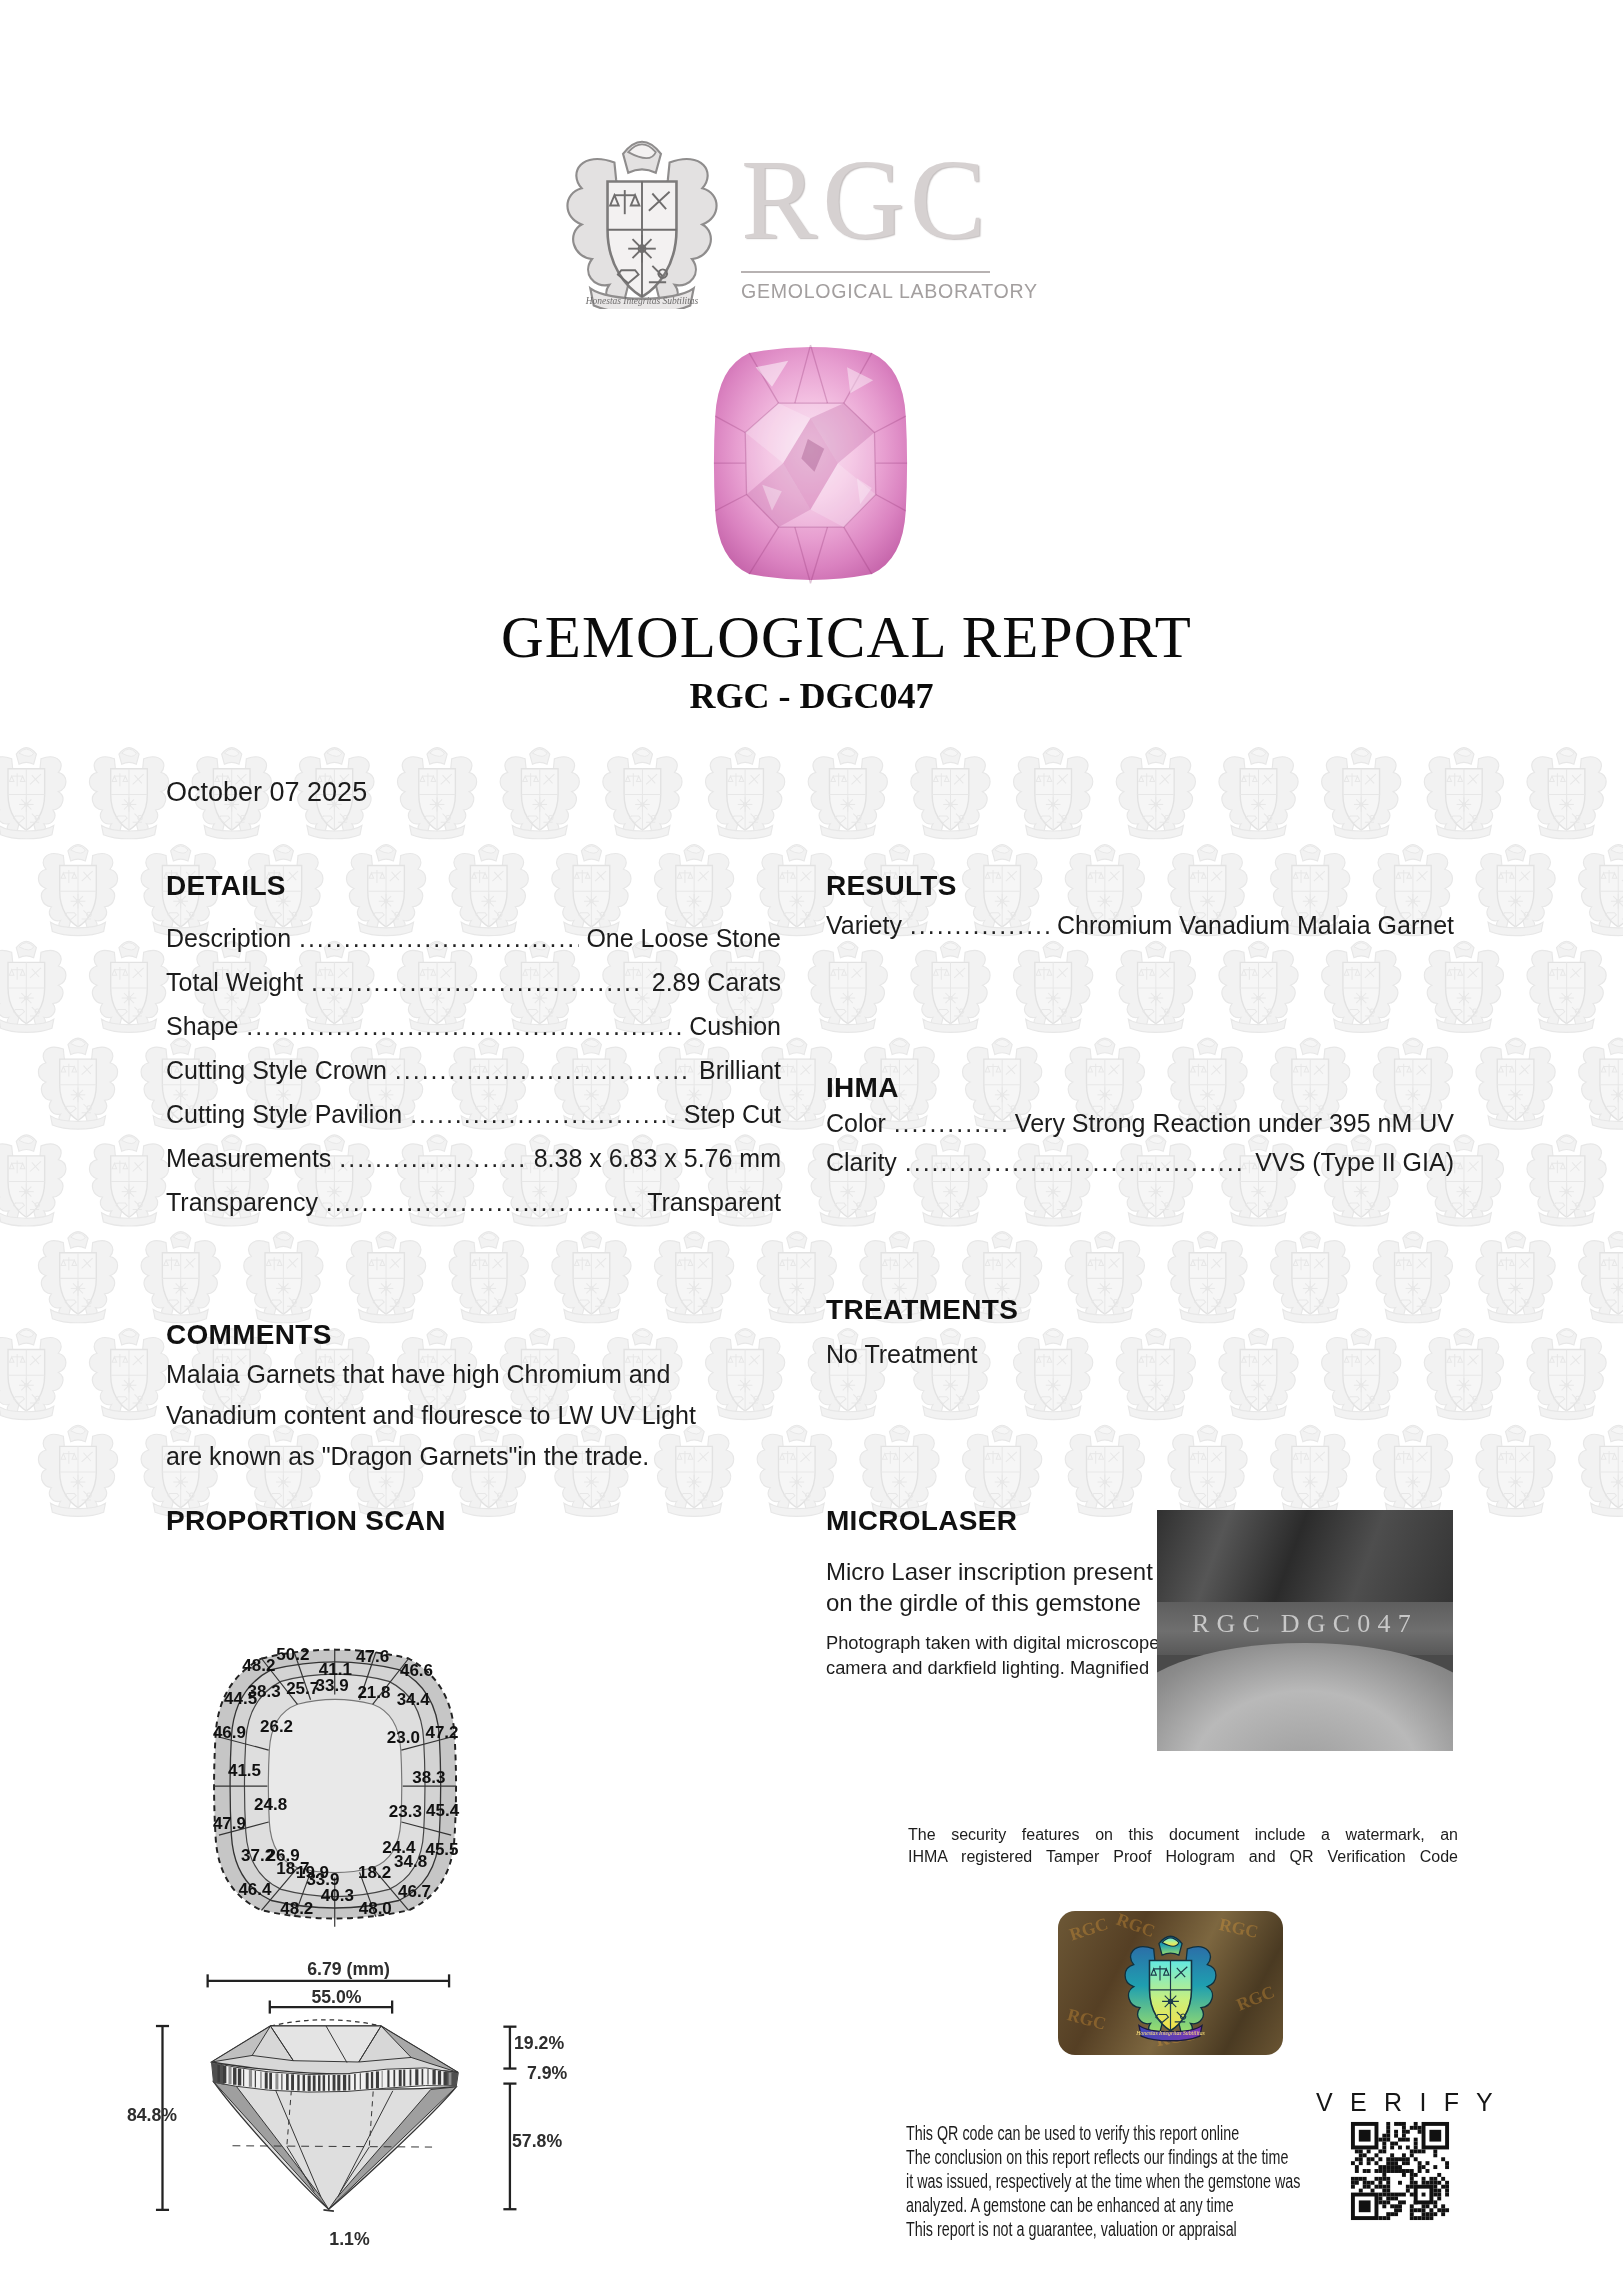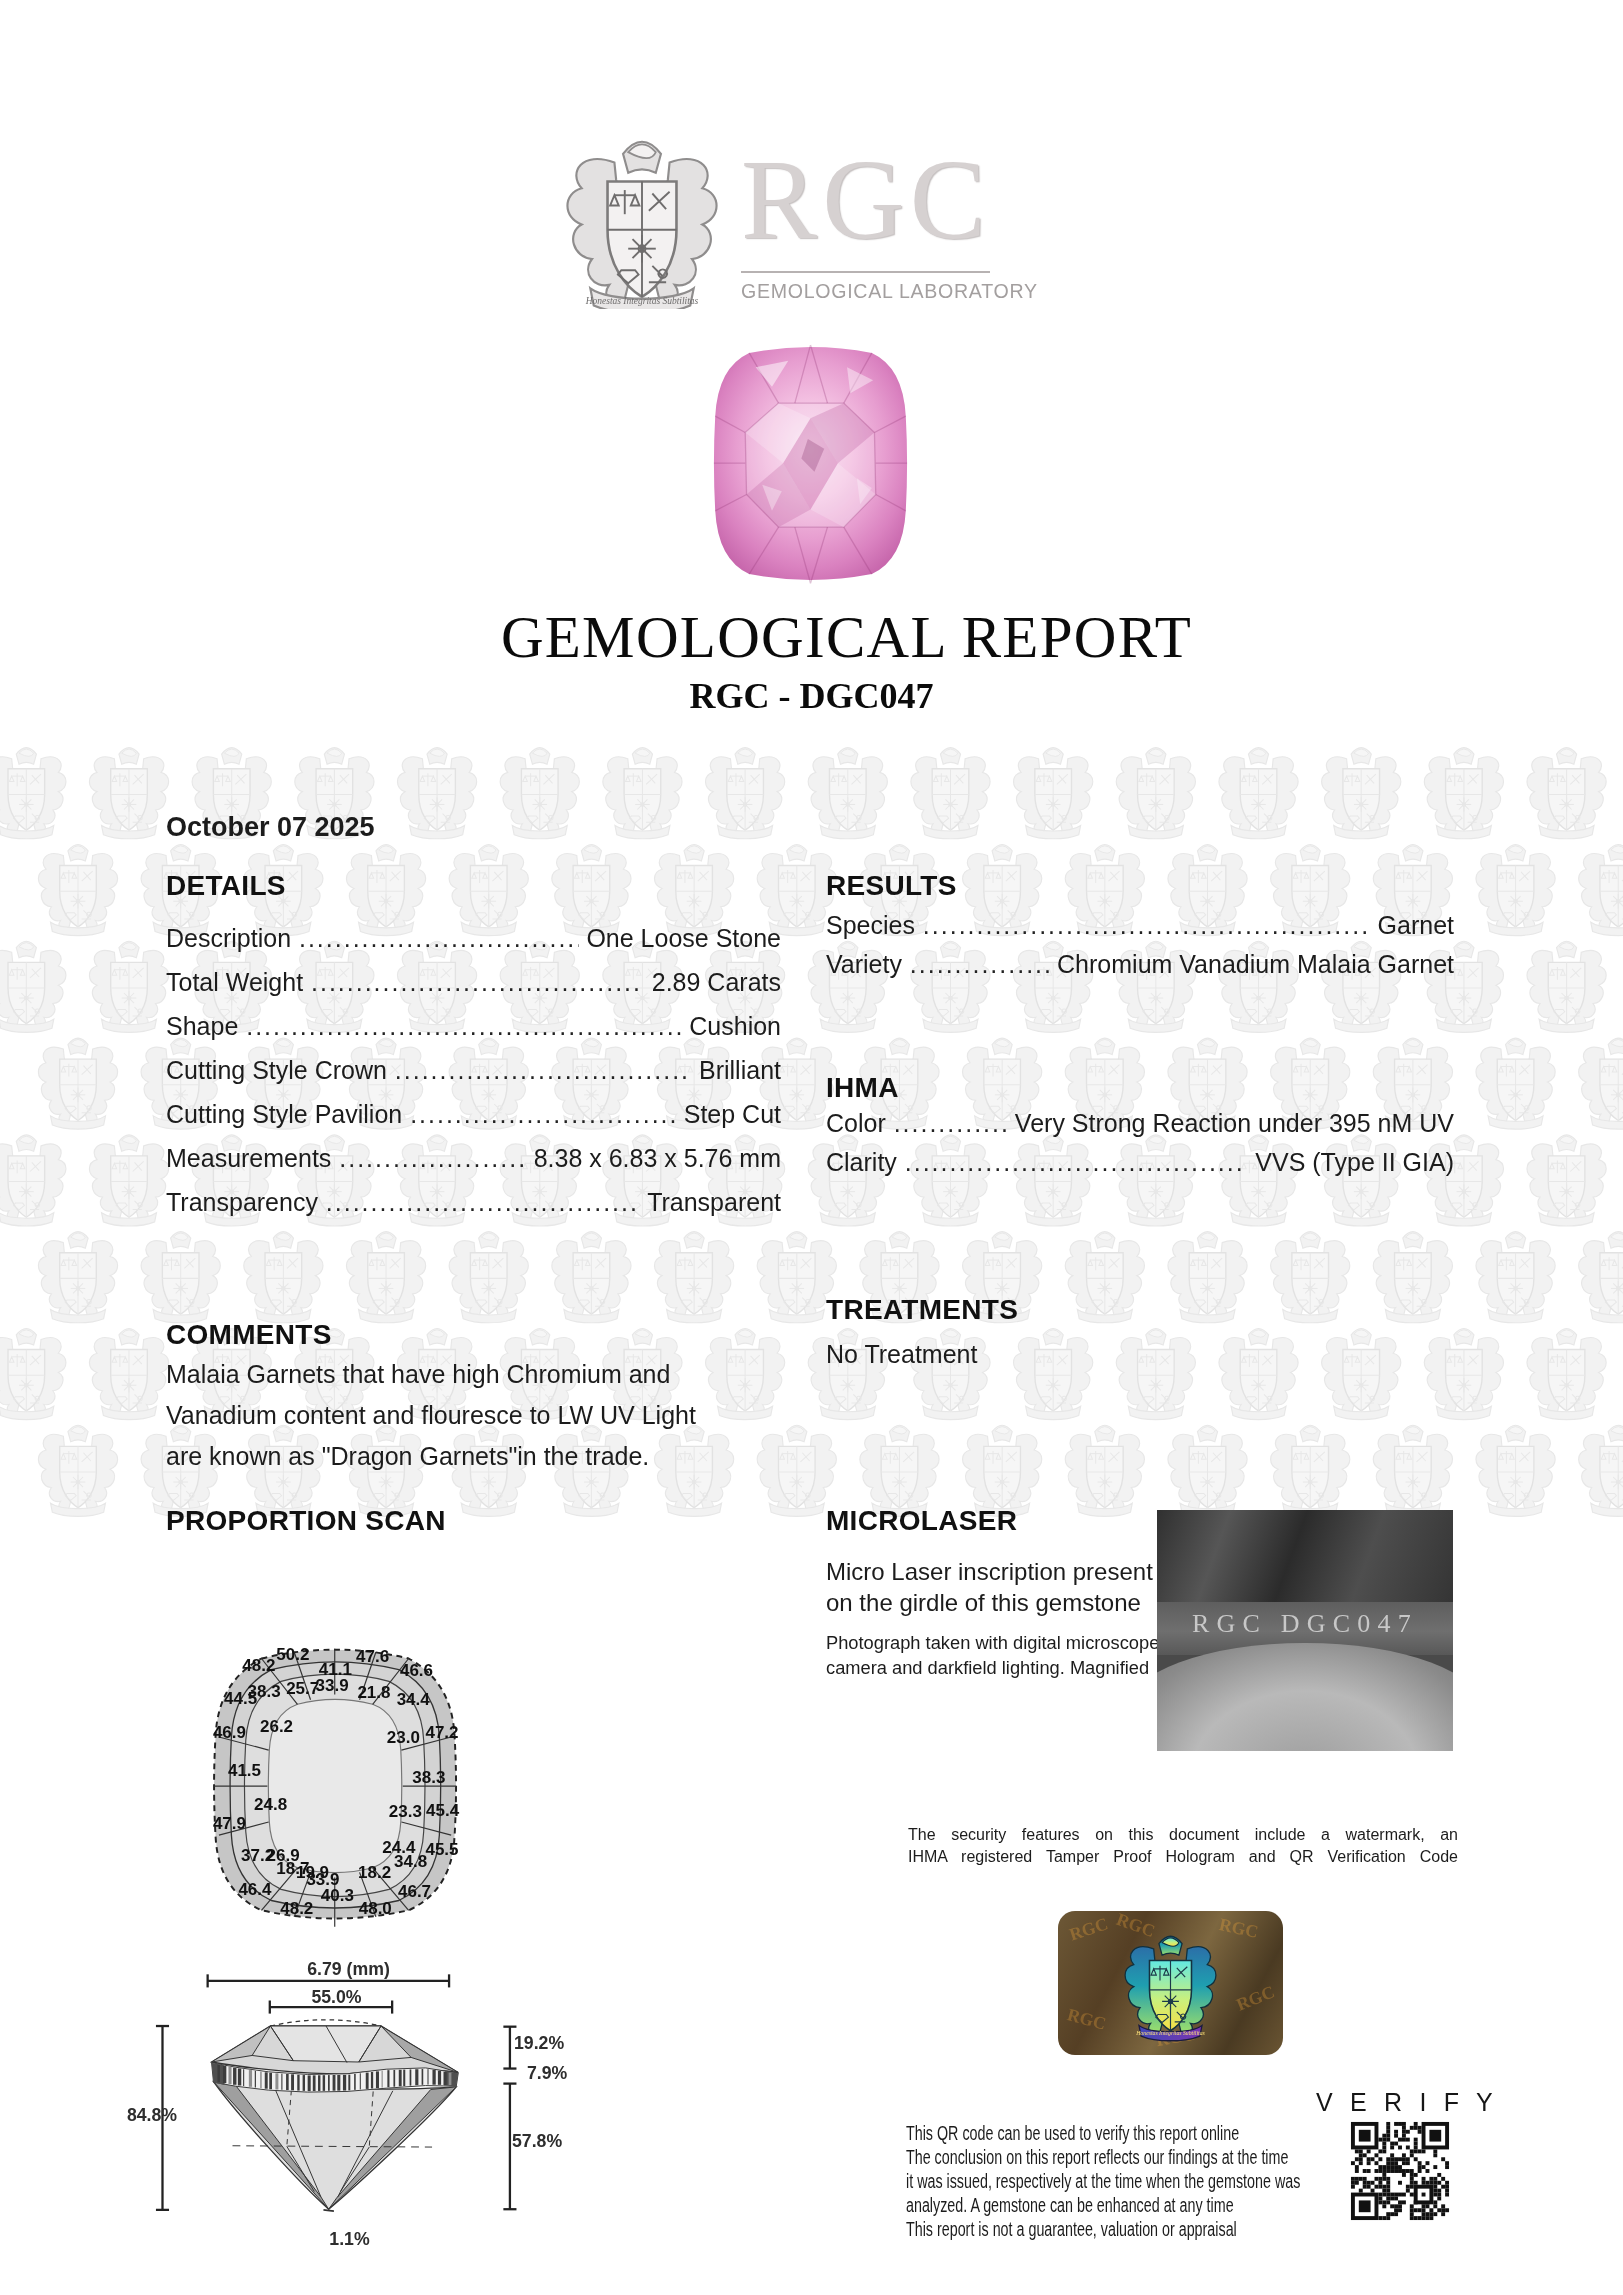--- a/index.html
+++ b/index.html
@@ -556,21 +556,21 @@
     <polygon points="70,40 120,30 95,70" fill="rgba(255,255,255,0.50)"></polygon>
     <polygon points="210,40 250,60 215,80" fill="rgba(255,255,255,0.42)"></polygon>
     <polygon points="150,150 175,165 160,200 140,180" fill="rgba(120,30,90,0.25)"></polygon>
     <polygon points="80,220 110,230 95,260" fill="rgba(255,255,255,0.35)"></polygon>
     <polygon points="225,210 248,225 230,250" fill="rgba(255,255,255,0.30)"></polygon>
   </svg>
 
   <div class="abs doc-title" style="top:603px;">GEMOLOGICAL REPORT</div>
   <div class="abs doc-sub" style="top:675px;">RGC - DGC047</div>
 
-  <div class="abs date" style="left:166px;top:812px;font-weight:bold;">October 07 2025</div>
+  <div class="abs date" style="left:166px;top:777px;">October 07 2025</div>
 
   <h2 class="sec abs" style="left:166px;top:870px;">DETAILS</h2>
   <div class="abs rows d-rows" style="left:166px;top:924px;width:615px;">
     <div class="row">
         <span class="lbl">Description</span>
         <span class="leader"></span>
         <span class="val">One Loose Stone</span>
       </div>
     <div class="row">
         <span class="lbl">Total Weight</span>
@@ -599,25 +599,20 @@
       </div>
     <div class="row">
         <span class="lbl">Transparency</span>
         <span class="leader"></span>
         <span class="val">Transparent</span>
       </div>
   </div>
 
   <h2 class="sec abs" style="left:826px;top:870px;">RESULTS</h2>
   <div class="abs rows r-rows" style="left:826px;top:911px;width:628px;">
-    <div class="row">
-        <span class="lbl">Species</span>
-        <span class="leader"></span>
-        <span class="val">Garnet</span>
-      </div>
     <div class="row">
         <span class="lbl">Variety</span>
         <span class="leader"></span>
         <span class="val">Chromium Vanadium Malaia Garnet</span>
       </div>
   </div>
 
   <h2 class="sec abs" style="left:826px;top:1072px;">IHMA</h2>
   <div class="abs rows r-rows" style="left:826px;top:1109px;width:628px;">
     <div class="row">

